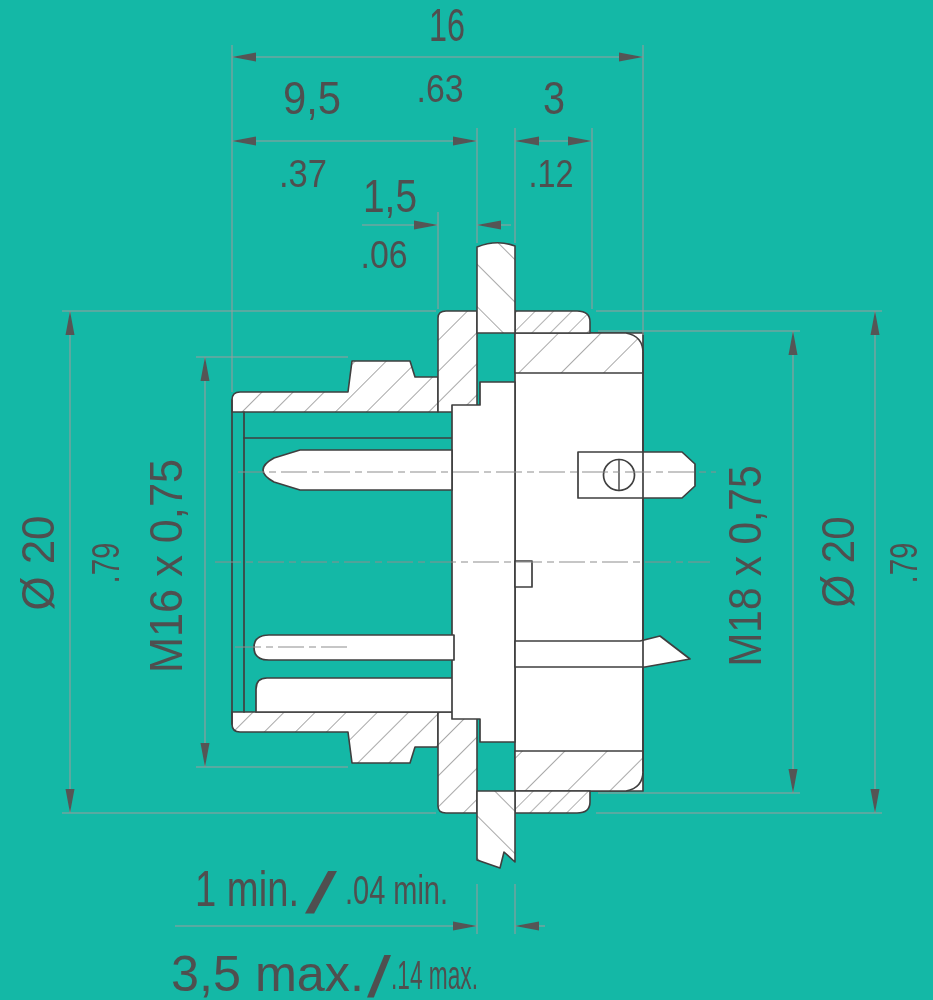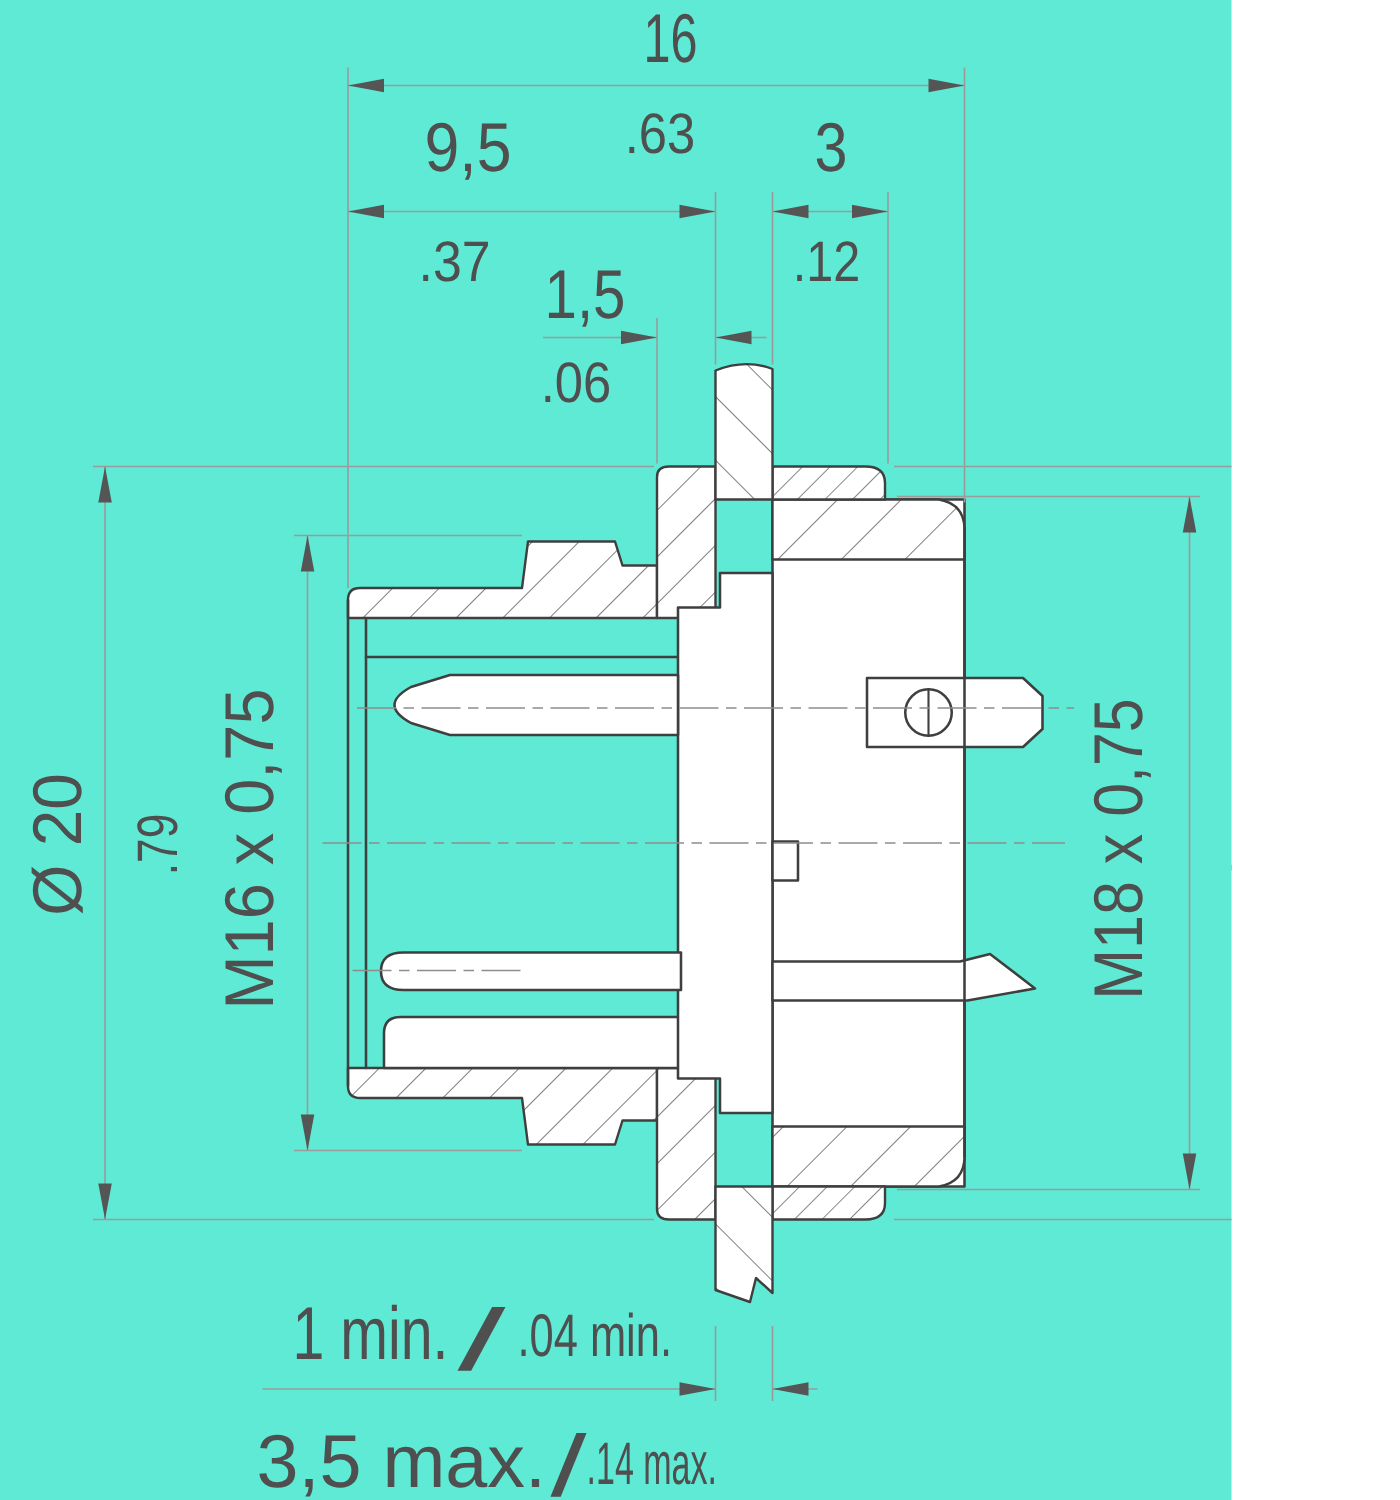--- a/index.html
+++ b/index.html
@@ -1,20 +1,20 @@
 <!DOCTYPE html>
 <html><head>
 <meta charset="utf-8">
 <style>
   html, body { margin: 0; padding: 0; background: #ffffff; }
   .stage {
     position: relative;
-    width: 821px;
+    width: 933px;
     height: 1000px;
-    background: #5eead4;
+    background: #14b8a6;
     overflow: hidden;
     font-family: "Liberation Sans", "DejaVu Sans", sans-serif;
   }
   svg { display: block; }
   text {
     fill: #4f4f4f;
     font-family: "Liberation Sans", "DejaVu Sans", sans-serif;
   }
   .outline  { fill: #ffffff; stroke: #3f3f3f; stroke-width: 1.7; stroke-linejoin: round; }
   .hatched  { stroke: #3f3f3f; stroke-width: 1.6; stroke-linejoin: round; }

